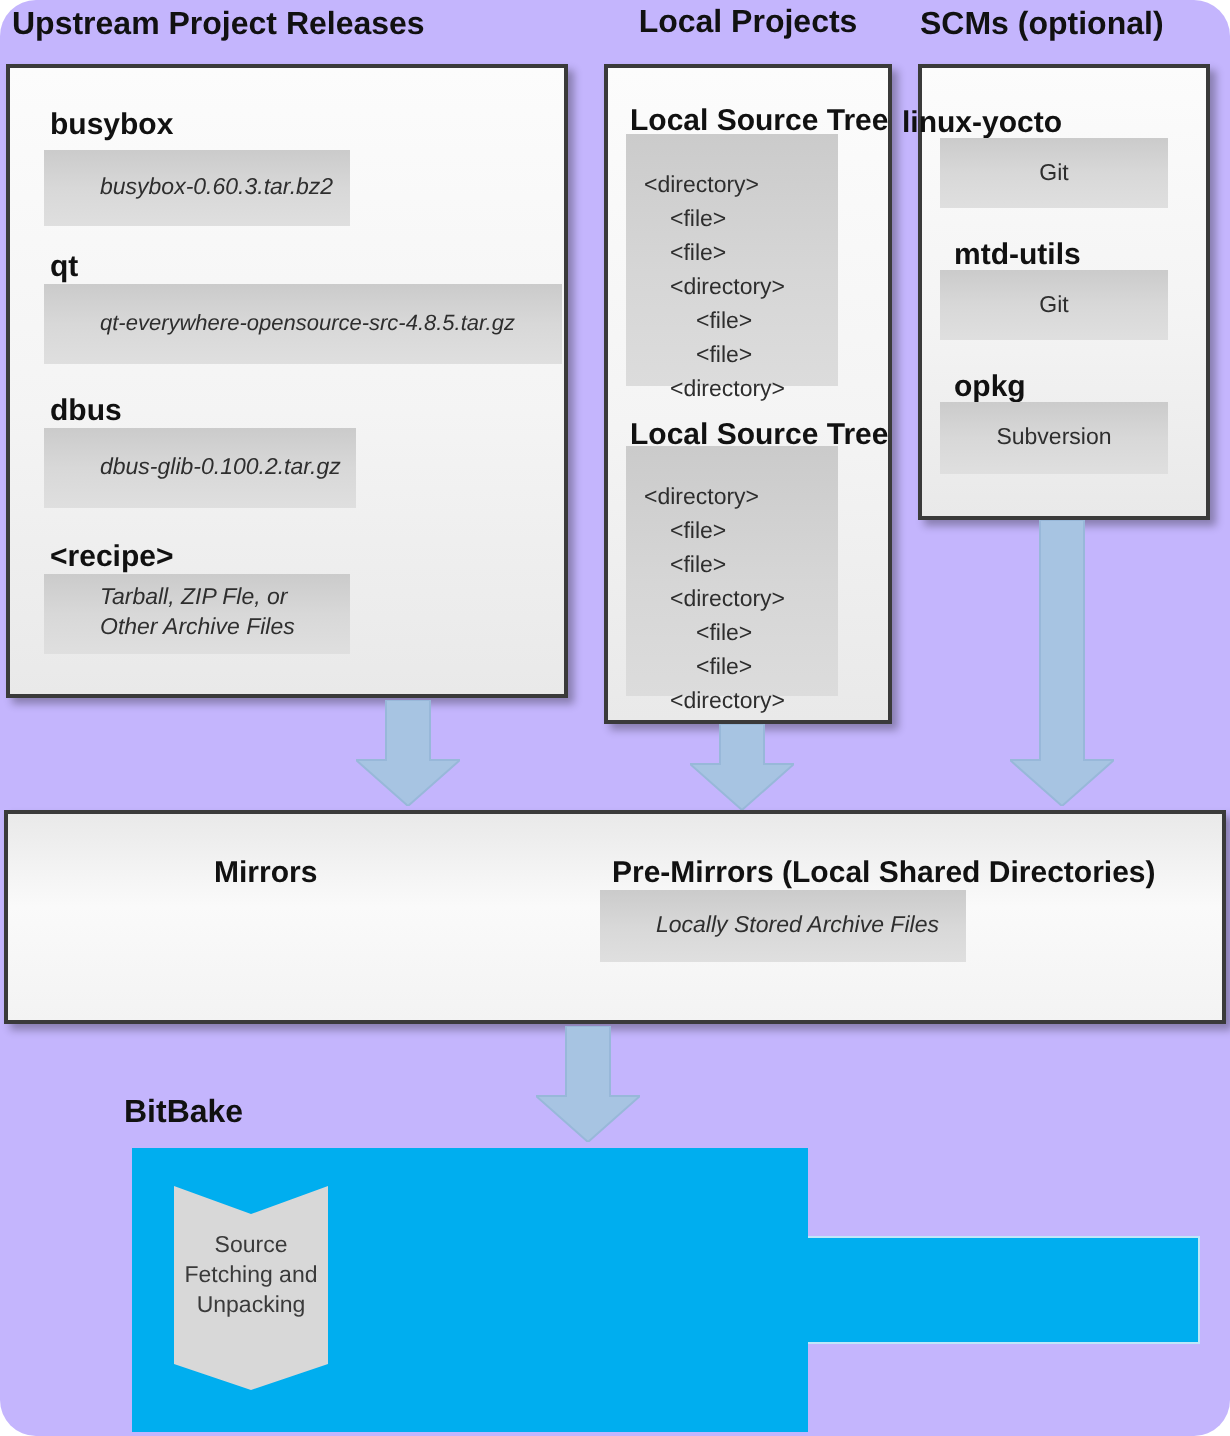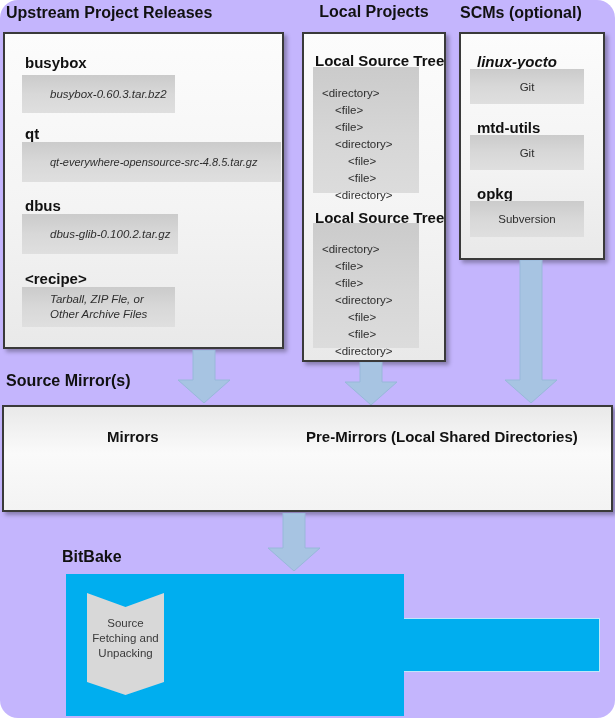--- a/index.html
+++ b/index.html
@@ -78,41 +78,41 @@
       <div class="tree-line ind1">&lt;file&gt;</div>
       <div class="tree-line ind1">&lt;file&gt;</div>
       <div class="tree-line ind1">&lt;directory&gt;</div>
       <div class="tree-line ind2">&lt;file&gt;</div>
       <div class="tree-line ind2">&lt;file&gt;</div>
       <div class="tree-line ind1">&lt;directory&gt;</div>
     </div>
 
   <div class="sec-title" style="left:460px;top:4px;">SCMs (optional)</div>
   <div class="panel" style="left:459px;top:32px;width:146px;height:228px;"></div>
-  <div class="item-label" style="left:477px;top:53px;font-style:italic;">linux-yocto</div>
+  <div class="item-label" style="left:451px;top:53px;">linux-yocto</div>
   <div class="gbox center" style="left:470px;top:69px;width:114px;height:35px;">Git</div>
   <div class="item-label" style="left:477px;top:119px;">mtd-utils</div>
   <div class="gbox center" style="left:470px;top:135px;width:114px;height:35px;">Git</div>
   <div class="item-label" style="left:477px;top:185px;">opkg</div>
   <div class="gbox center" style="left:470px;top:201px;width:114px;height:36px;">Subversion</div>
 
   <svg class="arrow" style="left:178px;top:350px;" width="52" height="53">
     <polygon points="15,0 37,0 37,30 52,30 26,53 0,30 15,30"></polygon>
   </svg>
   <svg class="arrow" style="left:345px;top:362px;" width="52" height="43">
     <polygon points="15,0 37,0 37,20 52,20 26,43 0,20 15,20"></polygon>
   </svg>
   <svg class="arrow" style="left:505px;top:260px;" width="52" height="143">
     <polygon points="15,0 37,0 37,120 52,120 26,143 0,120 15,120"></polygon>
   </svg>
 
-  <div class="sec-title" style="left:6px;top:372px;">Source Mirror(s)</div>
   <div class="panel" style="left:2px;top:405px;width:611px;height:107px;background:linear-gradient(180deg,#e9e9e9 0%,#fafafa 45%,#f3f3f3 100%);"></div>
   <div class="item-label" style="left:107px;top:428px;">Mirrors</div>
   <div class="item-label" style="left:306px;top:428px;text-align:center;">Pre-Mirrors (Local Shared Directories)</div>
+  <div class="gbox pad" style="left:300px;top:445px;width:183px;height:36px;">Locally Stored Archive Files</div>
 
   <svg class="arrow" style="left:268px;top:513px;" width="52" height="58">
     <polygon points="15,0 37,0 37,35 52,35 26,58 0,35 15,35"></polygon>
   </svg>
 
   <div class="sec-title" style="left:62px;top:548px;">BitBake</div>
   <div class="bb-main"></div>
   <div class="bb-arm"></div>
   <div class="bb-chevron">Source
 Fetching and

